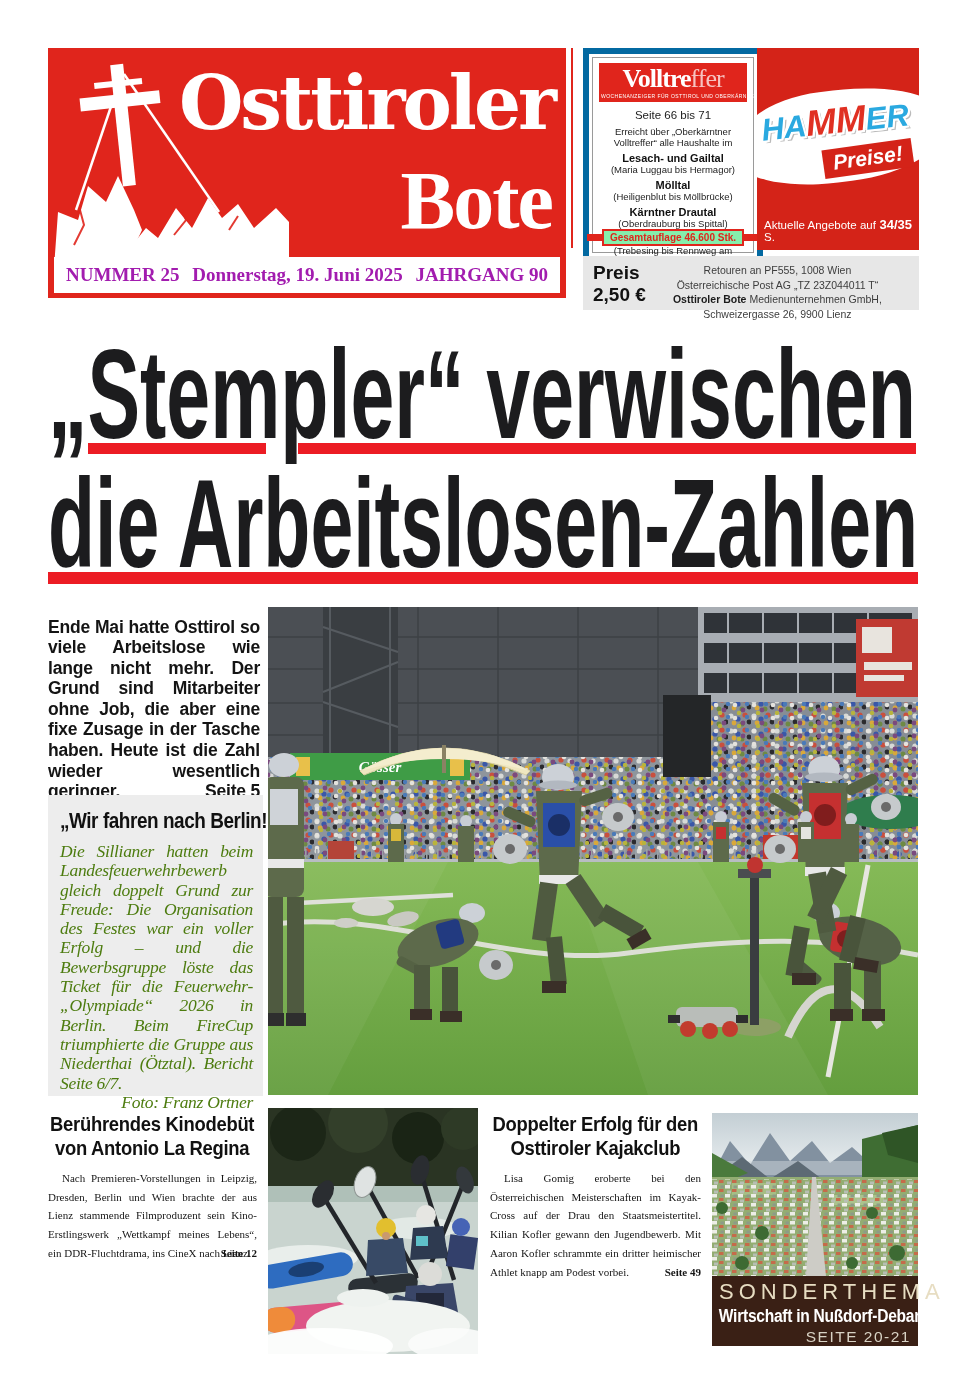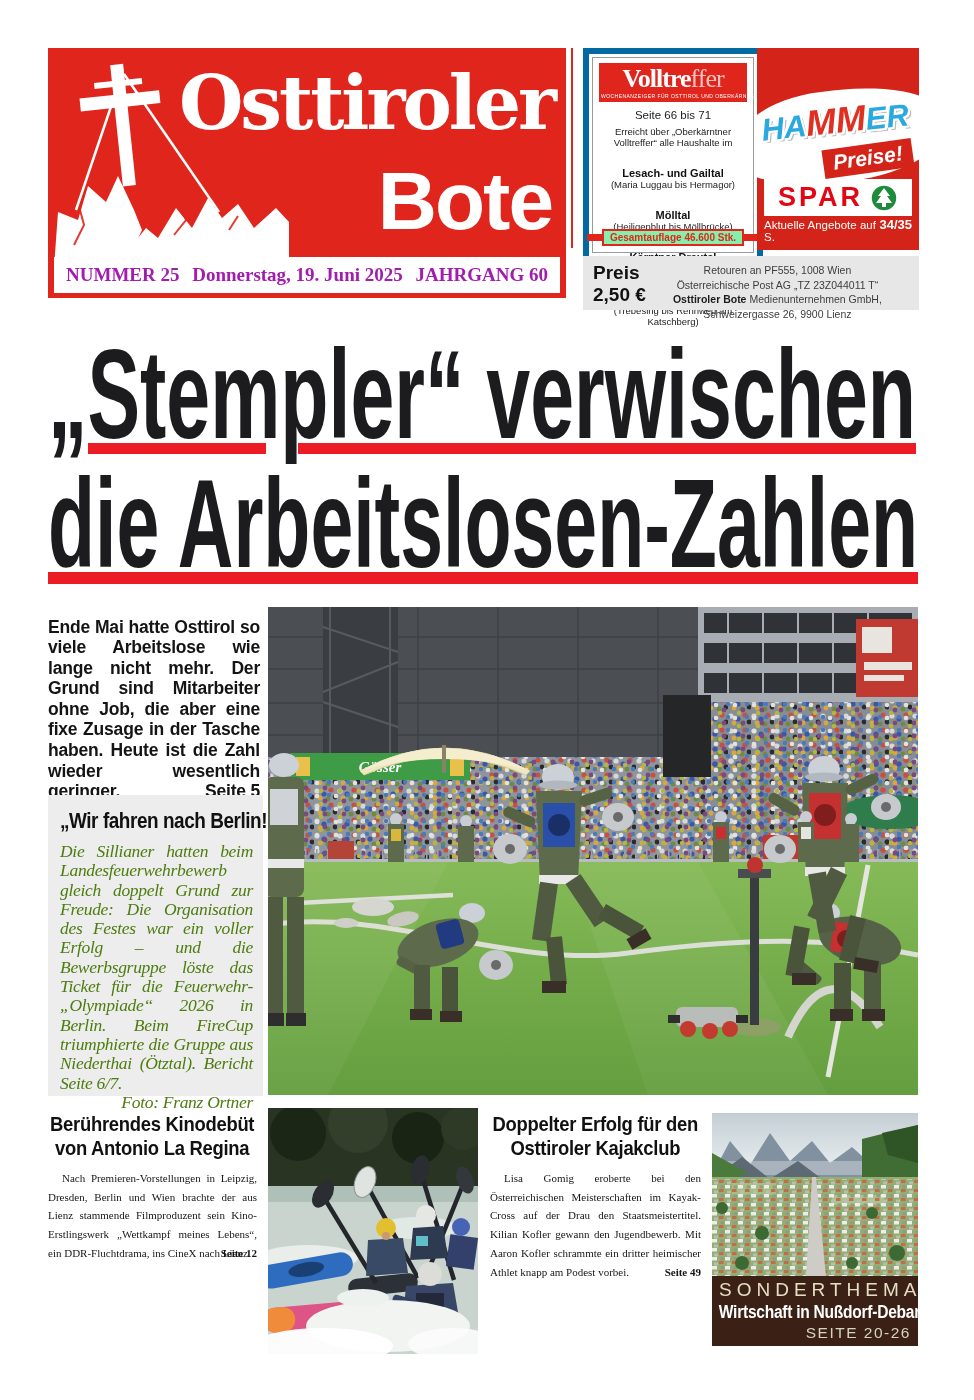--- a/index.html
+++ b/index.html
@@ -5,39 +5,39 @@
   html,body{margin:0;padding:0;background:#fff;}
   .page{position:relative;width:974px;height:1400px;background:#fff;overflow:hidden;
         font-family:"Liberation Sans",sans-serif;color:#1b1b1b;}
   .abs{position:absolute;}
 
   
   .masthead{left:48px;top:48px;width:518px;height:250px;background:#e0251c;}
   .mast-emblem{position:absolute;left:6px;top:12px;}
   .mast-t1{position:absolute;right:12px;top:18px;font-family:"DejaVu Serif",serif;
            font-weight:bold;font-size:74px;line-height:74px;color:#fff;letter-spacing:-3px;}
-  .mast-t2{position:absolute;right:14px;top:112px;font-family:Liberation Sans, sans-serif;
+  .mast-t2{position:absolute;right:14px;top:112px;font-family:Liberation Serif, serif;
            font-weight:bold;font-size:82px;line-height:82px;color:#fff;letter-spacing:-2px;}
   .issue-strip{position:absolute;left:6px;right:6px;bottom:5px;height:36px;background:#fff;
            display:flex;align-items:center;justify-content:space-between;padding:0 12px;
            font-family:"Liberation Serif",serif;font-weight:bold;font-size:19px;color:#a21caf;}
   .red-divider{left:571px;top:48px;width:2px;height:200px;background:#e0251c;}
 
   
   .vt{left:583px;top:48px;width:168px;height:202px;border:6px solid #0369a1;background:#fff;}
   .vt-inner{position:absolute;left:3px;top:3px;right:3px;bottom:3px;border:1px solid #9a9a9a;
             text-align:center;overflow:visible;}
   .vt-logo{background:#e0251c;margin:5px 6px 0 6px;padding:3px 2px 3px;}
   .vt-word{color:#fff;font-family:"Liberation Serif",serif;font-weight:bold;
            font-size:26px;line-height:26px;letter-spacing:-1px;}
   .vt-word .lite{opacity:.72;font-weight:normal;}
   .vt-tag{color:#fff;font-size:5px;letter-spacing:.45px;margin-top:1px;white-space:nowrap;}
   .vt-pages{font-size:11.5px;margin:7px 0 5px;color:#222;}
   .vt-intro{font-size:9.5px;line-height:11px;color:#222;padding:0 6px;}
-  .vt-name{font-size:11px;font-weight:bold;margin-top:19px;color:#111;}
+  .vt-name{font-size:11px;font-weight:bold;margin-top:4px;color:#111;}
   .vt-detail{font-size:9.5px;color:#222;}
   .vt-circ{position:absolute;left:-6px;right:-6px;bottom:6px;display:flex;align-items:center;}
   .vt-circ .bar{flex:1;height:7px;background:#e0251c;}
   .vt-circbox{border:2px solid #e0251c;background:#86efac;color:#e0251c;font-weight:bold;
               font-size:10px;padding:1px 6px;white-space:nowrap;}
 
   
   .spar{left:757px;top:48px;width:162px;height:202px;background:#d42318;overflow:hidden;}
   .splash{position:absolute;left:-25px;top:42px;width:215px;height:92px;background:#fff;
           border-radius:46% 54% 50% 50%/62% 48% 55% 45%;transform:rotate(-7deg);}
@@ -85,21 +85,21 @@
   .art-title{text-align:center;font-weight:bold;font-size:21px;line-height:23.5px;
         letter-spacing:-.3px;width:114%;margin-left:-7%;transform:scaleX(.877);
         transform-origin:center;color:#111;}
   .art-body{font-family:"Liberation Serif",serif;font-size:11px;line-height:18.7px;
         text-align:justify;margin-top:10px;position:relative;text-indent:14px;color:#161616;}
   .art-body .pgref{font-family:"Liberation Serif",serif;}
 
   
   .feature{left:712px;top:1113px;width:206px;}
   .sband{background:#3a2015;height:70px;box-sizing:border-box;padding:3px 7px 0;text-align:center;}
-  .kicker{color:#e7ddc2;font-size:19px;letter-spacing:5px;font-weight:400;}
+  .kicker{color:#e7ddc2;font-size:22px;letter-spacing:5px;font-weight:400;}
   .stitle{color:#fff;font-weight:bold;font-size:17.5px;letter-spacing:-.3px;margin-top:1px;
           width:112%;margin-left:-6%;transform:scaleX(.89);transform-origin:center;white-space:nowrap;}
   .spages{color:#d8d2c4;font-size:15.5px;text-align:right;letter-spacing:1.5px;margin-top:1px;}
 
   .photo{display:block;}
 </style>
 </head>
 <body>
 
 <div class="page">
@@ -123,21 +123,21 @@
         <polyline points="20,185 30,165 26,150"></polyline>
         <polyline points="120,175 132,160 128,150"></polyline>
         <polyline points="175,170 184,156"></polyline>
       </g>
     </svg>
     <div class="mast-t1">Osttiroler</div>
     <div class="mast-t2">Bote</div>
     <div class="issue-strip">
       <span>NUMMER 25</span>
       <span>Donnerstag, 19. Juni 2025</span>
-      <span>JAHRGANG 60</span>
+      <span>JAHRGANG 90</span>
     </div>
   </div>
   <div class="abs red-divider"></div>
 
   <div class="abs vt">
     <div class="vt-inner">
       <div class="vt-logo">
         <div class="vt-word">
           <span>Volltre</span><span class="lite">ffer</span>
         </div>
@@ -158,28 +158,20 @@
         <span class="vt-circbox">Gesamtauflage 46.600 Stk.</span>
         <span class="bar"></span>
       </div>
     </div>
   </div>
 
   <div class="abs spar">
     <div class="splash"></div>
     <div class="hammer"><span class="h-blue">HA</span><span class="h-red">MM</span><span class="h-blue">ER</span></div>
     <div class="preise">Preise!</div>
-    <div class="spar-bar">
-      <span class="spar-word">SPAR</span>
-      <svg width="28" height="28" viewBox="0 0 28 28">
-        <circle cx="14" cy="14" r="13" fill="#1d8a3c"></circle>
-        <circle cx="14" cy="14" r="13" fill="none" stroke="#fff" stroke-width="1.5"></circle>
-        <polygon points="14,4 8,12 11,12 6,19 12,19 12,23 16,23 16,19 22,19 17,12 20,12" fill="#fff"></polygon>
-      </svg>
-    </div>
     <div class="spar-footer">
       <span>Aktuelle Angebote auf S.</span>
       <b>34/35</b>
     </div>
   </div>
 
   <div class="abs price">
     <div class="price-label">
       <div>Preis</div>
       <div>2,50 €</div>
@@ -528,17 +520,17 @@
           <circle cx="50" cy="120" r="7"></circle>
           <circle cx="160" cy="100" r="6"></circle>
         <circle cx="185" cy="140" r="8"></circle>
           <circle cx="30" cy="150" r="7"></circle>
           <circle cx="140" cy="150" r="6"></circle>
       </g>
     </svg>
     <div class="sband">
       <div class="kicker">SONDERTHEMA</div>
       <div class="stitle">Wirtschaft in Nußdorf-Debant</div>
-      <div class="spages">SEITE 20-26</div>
+      <div class="spages">SEITE 20-21</div>
     </div>
   </div>
 
 </div>
 
 </body></html>

